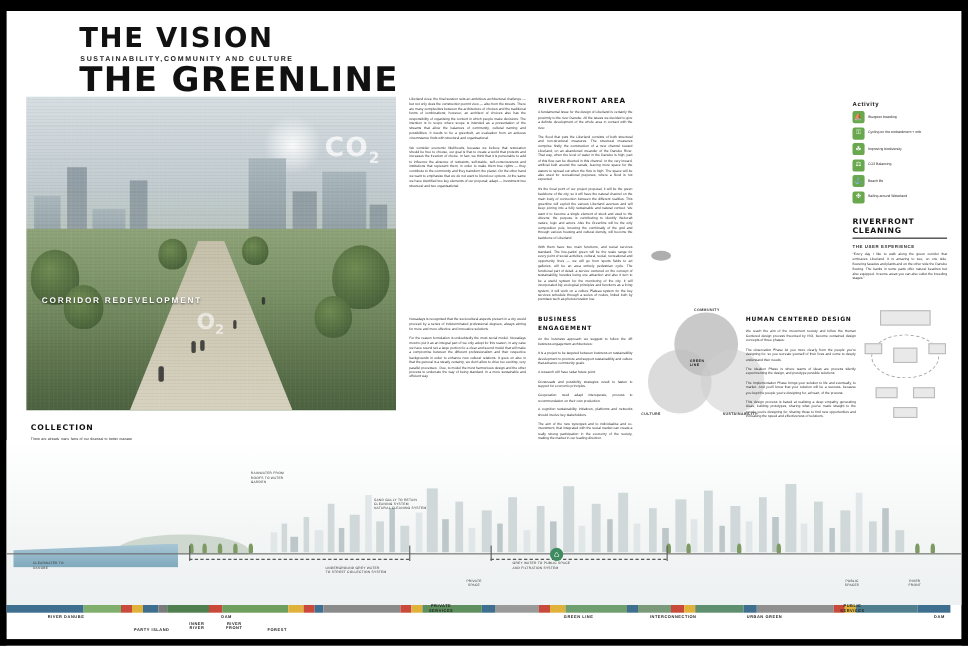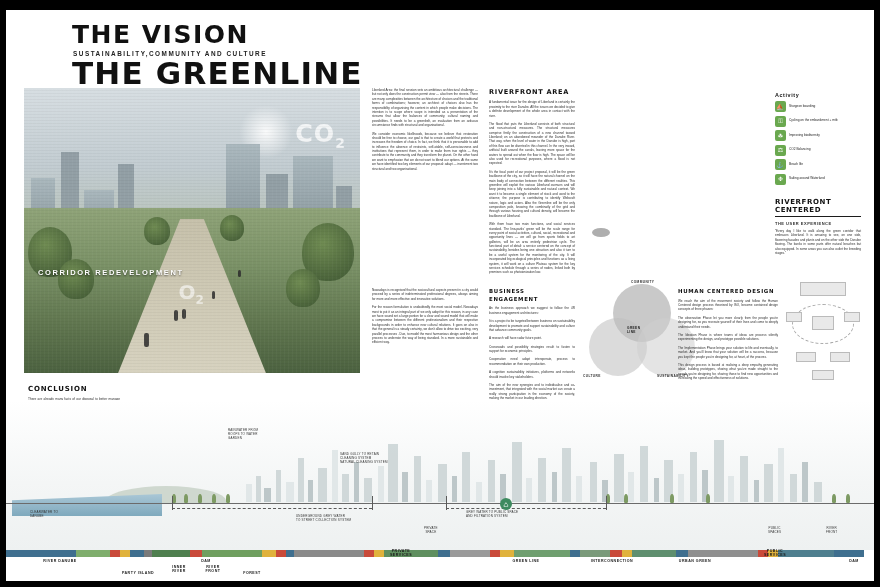--- a/index.html
+++ b/index.html
@@ -290,21 +290,21 @@
       <div class="act-ico">⚓</div>
       <div class="act-lab">Beach life</div>
     </div>
     <div class="act-row">
       <div class="act-ico">❉</div>
       <div class="act-lab">Sailing around Waterland</div>
     </div>
   </div>
 
   <div class="attitude">
-    <div class="att-h">RIVERFRONT CENTERED</div>
+    <div class="att-h">RIVERFRONT CLEANING</div>
     <div class="rule"></div>
     <div class="att-s">THE USER EXPERIENCE</div>
     <div class="att-p">“Every day I like to walk along the green corridor that embraces Liberland. It is amazing to see, on one side, flowering facades and plants and on the other side the Danube flowing. The banks in some parts offer natural beaches but also equipped. In some areas you can also outlet the breeding stages.”</div>
   </div>
 
   <div class="col-text" style="left:489px; top:288px; width:86px;">
     <div class="col-head" style="font-size:5.4px;">BUSINESS ENGAGEMENT</div>
     <p>An the business approach we suggest to follow the 4R business engagement architectures:</p>
     <p>It is a project to be targeted between business on sustainability development to promote and support sustainability and culture that advance community goals.</p>
     <p>A research will have radar future point.</p>
@@ -339,21 +339,21 @@
     <div class="hcd-circ" style="left:6px; top:22px; width:62px; height:40px;"></div>
     <div class="hcd-box" style="left:26px; top:34px; width:22px; height:14px;"></div>
     <div class="hcd-box" style="left:0; top:30px; width:16px; height:10px;"></div>
     <div class="hcd-box" style="left:58px; top:30px; width:16px; height:10px;"></div>
     <div class="hcd-box" style="left:10px; top:70px; width:20px; height:10px;"></div>
     <div class="hcd-box" style="left:44px; top:70px; width:20px; height:10px;"></div>
     <div class="hcd-box" style="left:26px; top:88px; width:22px; height:10px;"></div>
   </div>
 
   <div class="concl">
-    <div class="concl-h">CONCLUSION</div>
+    <div class="concl-h">COLLECTION</div>
     <div class="concl-p">There are already many facts of our disposal to better manage society, so we hope that Liberland will develop in the most sustainable way and become a role model for all countries. Always pursuing the values of education, tolerance and growth, expressed as a continuous process of research.</div>
   </div>
 
   <div class="section">
     <div class="hill"></div>
     <div class="river"></div>
     <div class="ground-line"></div>
 
     <div class="sk l" style="left:240px;width:6px;height:18px;"></div>
     <div class="sk" style="left:250px;width:5px;height:26px;"></div>

